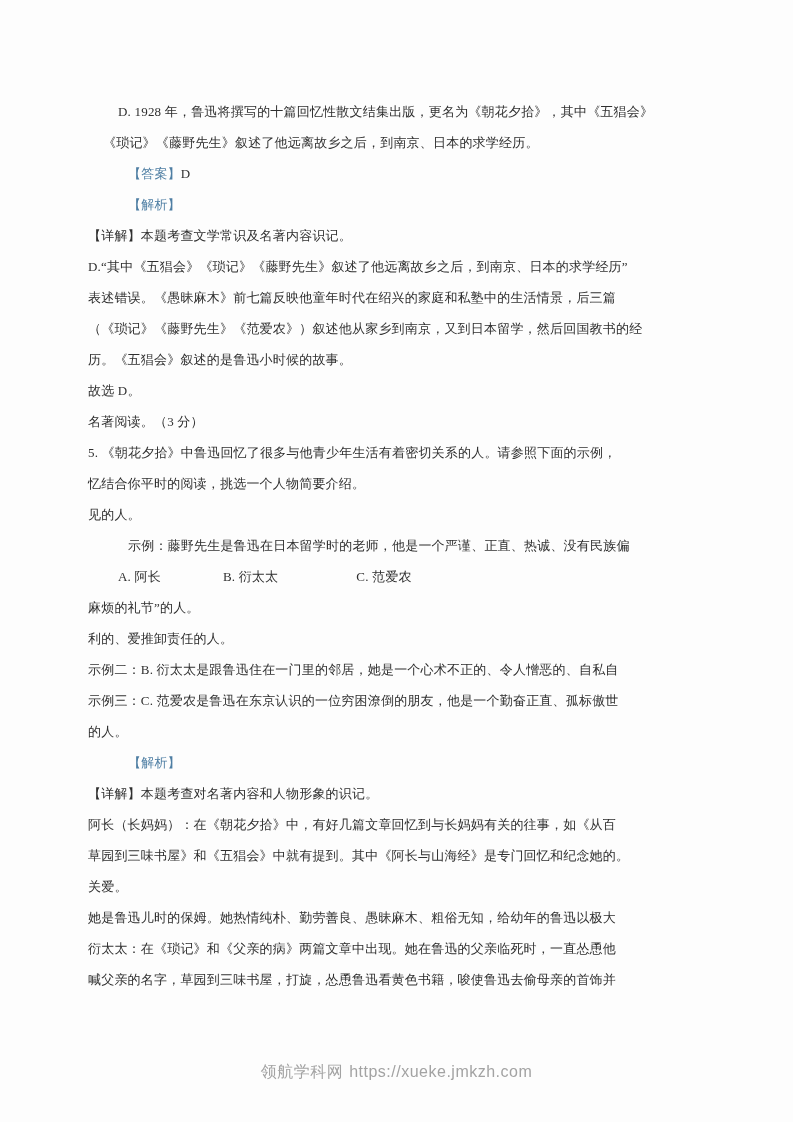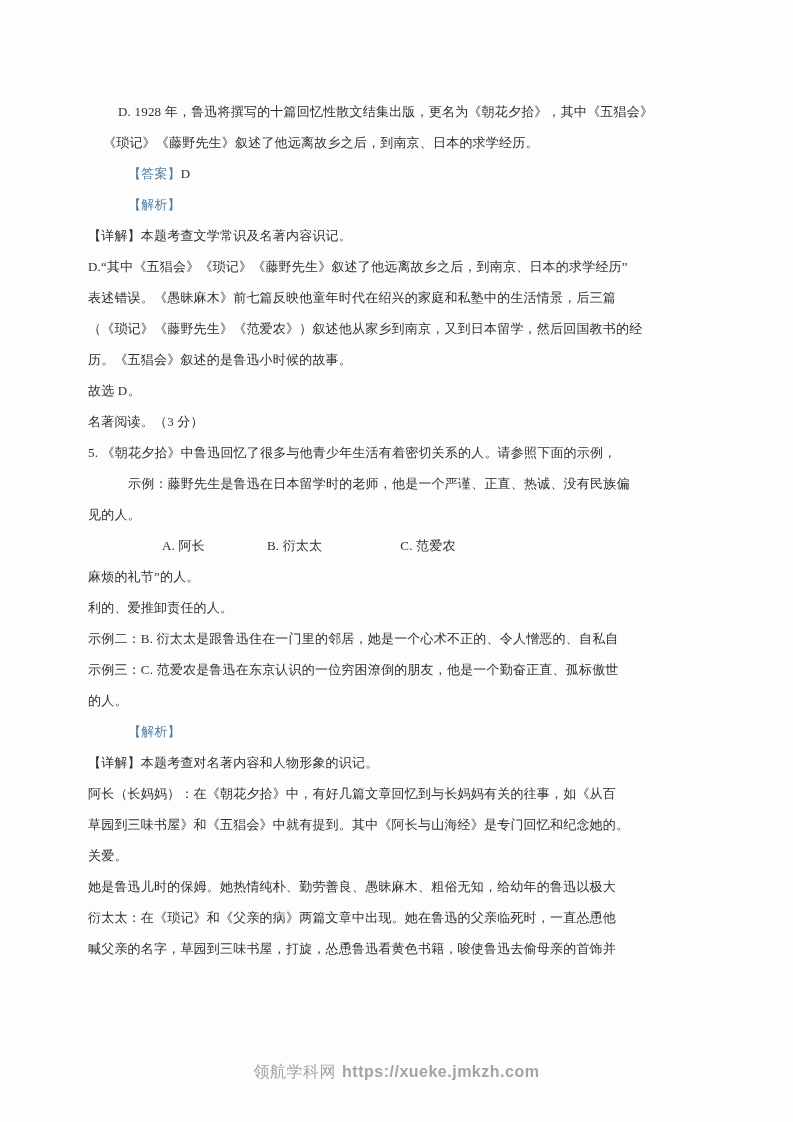--- a/index.html
+++ b/index.html
@@ -33,54 +33,55 @@
     height: 31px;
     line-height: 31px;
     font-size: 13px;
     letter-spacing: 0.2px;
     white-space: nowrap;
   }
   .indent-option  { padding-left: 30px; }
   .indent-hanging { padding-left: 15px; }
   .indent-example { padding-left: 40px; }
   .label { color: var(--label-blue); margin-left: 40px; }
-  .opt-1 { margin-right: 62px; margin-left: 44px; }
+  .opt-1 { margin-right: 62px; }
   .opt-2 { margin-right: 78px; }
   .footer {
     position: absolute;
     left: 0;
     right: 0;
     top: 1062px;
     text-align: center;
     font-family: "Liberation Sans", "DejaVu Sans", sans-serif;
     font-size: 16px;
     letter-spacing: 0.5px;
     color: var(--footer-gray);
   }
-  .footer span + span { margin-left: 1px; font-weight: bold; }
+  .footer span + span { margin-left: 1px; }
 </style>
 </head>
 <body>
 
 <div class="page">
   <div class="content">
       <div class="line indent-option"><span>D. 1928 年，鲁迅将撰写的十篇回忆性散文结集出版，更名为《朝花夕拾》，其中《五猖会》</span></div>
       <div class="line indent-hanging"><span>《琐记》《藤野先生》叙述了他远离故乡之后，到南京、日本的求学经历。</span></div>
       <div class="line"><span class="label">【答案】</span><span>D</span></div>
       <div class="line"><span class="label">【解析】</span></div>
       <div class="line"><span>【详解】本题考查文学常识及名著内容识记。</span></div>
       <div class="line"><span>D.“其中《五猖会》《琐记》《藤野先生》叙述了他远离故乡之后，到南京、日本的求学经历”</span></div>
       <div class="line"><span>表述错误。《愚昧麻木》前七篇反映他童年时代在绍兴的家庭和私塾中的生活情景，后三篇</span></div>
       <div class="line"><span>（《琐记》《藤野先生》《范爱农》）叙述他从家乡到南京，又到日本留学，然后回国教书的经</span></div>
       <div class="line"><span>历。《五猖会》叙述的是鲁迅小时候的故事。</span></div>
       <div class="line"><span>故选 D。</span></div>
       <div class="line"><span>名著阅读。（3 分）</span></div>
       <div class="line"><span>5. 《朝花夕拾》中鲁迅回忆了很多与他青少年生活有着密切关系的人。请参照下面的示例，</span></div>
+      <div class="line"><span>忆结合你平时的阅读，挑选一个人物简要介绍。</span></div>
+      <div class="line"><span>见的人。</span></div>
       <div class="line indent-example"><span>示例：藤野先生是鲁迅在日本留学时的老师，他是一个严谨、正直、热诚、没有民族偏</span></div>
-      <div class="line"><span>见的人。</span></div>
       <div class="line indent-option"><span class="opt-1">A. 阿长</span><span class="opt-2">B. 衍太太</span><span>C. 范爱农</span></div>
       <div class="line"><span>麻烦的礼节”的人。</span></div>
       <div class="line"><span>利的、爱推卸责任的人。</span></div>
       <div class="line"><span>示例二：B. 衍太太是跟鲁迅住在一门里的邻居，她是一个心术不正的、令人憎恶的、自私自</span></div>
       <div class="line"><span>示例三：C. 范爱农是鲁迅在东京认识的一位穷困潦倒的朋友，他是一个勤奋正直、孤标傲世</span></div>
       <div class="line"><span>的人。</span></div>
       <div class="line"><span class="label">【解析】</span></div>
       <div class="line"><span>【详解】本题考查对名著内容和人物形象的识记。</span></div>
       <div class="line"><span>阿长（长妈妈）：在《朝花夕拾》中，有好几篇文章回忆到与长妈妈有关的往事，如《从百</span></div>
       <div class="line"><span>草园到三味书屋》和《五猖会》中就有提到。其中《阿长与山海经》是专门回忆和纪念她的。</span></div>

